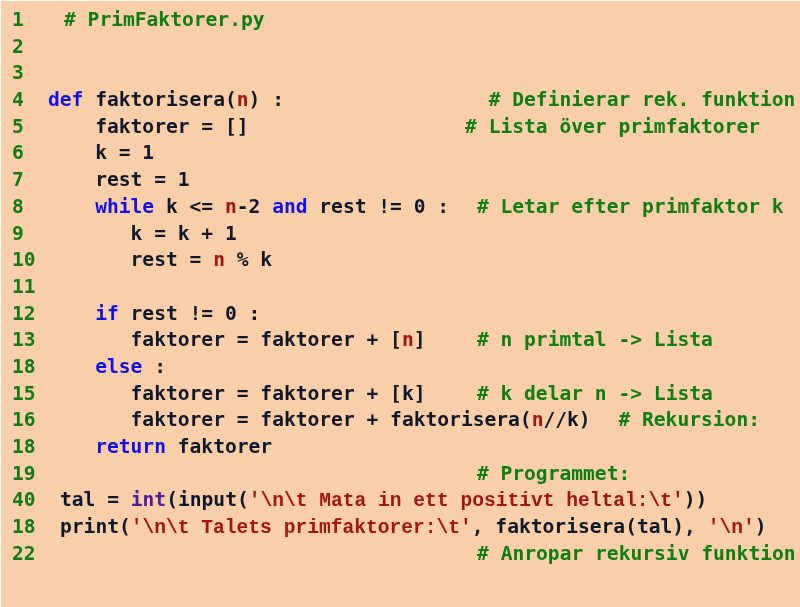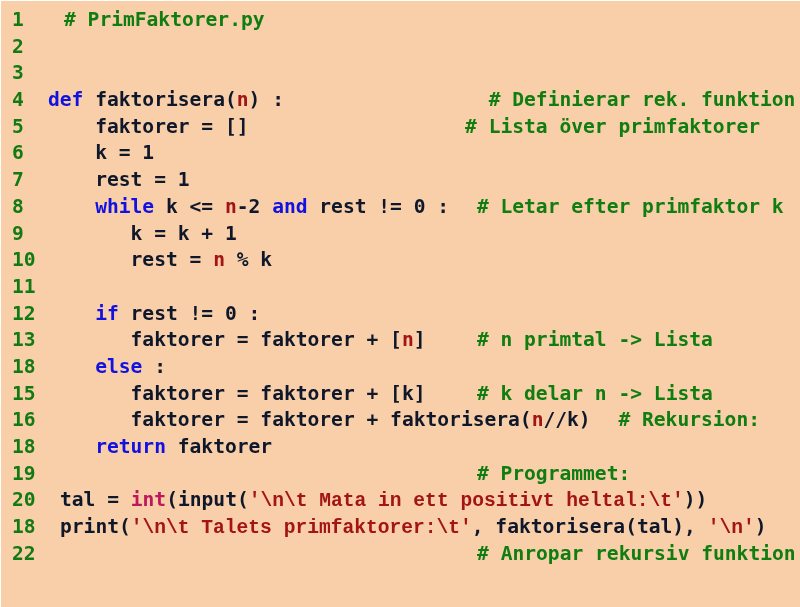--- a/index.html
+++ b/index.html
@@ -42,21 +42,21 @@
       position: absolute;
       left: 47px;
       top: 0;
       color: #111111;
     }
     .line-code.shift {
       left: 59px;
     }
     .tok-comment { color: #0f7d0f; margin-left: 16px; }
     .tok-keyword { color: #1212e0; text-align: center; }
-    .tok-builtin { color: #be185d; }
+    .tok-builtin { color: #4c1d95; }
     .tok-param   { color: #a31414; }
     .tok-string  { color: #a31414; font-family: Liberation Mono, monospace; }
     .tok-plain   { color: #0f172a; }
   </style>
 </head>
 <body>
 
 <div class="editor" id="editor">
     <div class="code-line"><span class="line-number">1</span><span class="line-code"><span class="tok-comment"># PrimFaktorer.py</span></span></div>
     <div class="code-line"><span class="line-number">2</span></div>
@@ -69,16 +69,16 @@
     <div class="code-line"><span class="line-number">9</span><span class="line-code"><span class="tok-plain">       k = k + 1</span></span></div>
     <div class="code-line"><span class="line-number">10</span><span class="line-code"><span class="tok-plain">       rest = </span><span class="tok-param">n</span><span class="tok-plain"> % k</span></span></div>
     <div class="code-line"><span class="line-number">11</span><span class="line-code"></span></div>
     <div class="code-line"><span class="line-number">12</span><span class="line-code"><span class="tok-plain">    </span><span class="tok-keyword">if</span><span class="tok-plain"> rest != 0 :</span></span></div>
     <div class="code-line"><span class="line-number">13</span><span class="line-code"><span class="tok-plain">       faktorer = faktorer + [</span><span class="tok-param">n</span><span class="tok-plain">]   </span><span class="tok-comment"># n primtal -&gt; Lista</span></span></div>
     <div class="code-line"><span class="line-number">18</span><span class="line-code"><span class="tok-plain">    </span><span class="tok-keyword">else</span><span class="tok-plain"> :</span></span></div>
     <div class="code-line"><span class="line-number">15</span><span class="line-code"><span class="tok-plain">       faktorer = faktorer + [k]   </span><span class="tok-comment"># k delar n -&gt; Lista</span></span></div>
     <div class="code-line"><span class="line-number">16</span><span class="line-code"><span class="tok-plain">       faktorer = faktorer + faktorisera(</span><span class="tok-param">n</span><span class="tok-plain">//k) </span><span class="tok-comment"># Rekursion:</span></span></div>
     <div class="code-line"><span class="line-number">18</span><span class="line-code"><span class="tok-plain">    </span><span class="tok-keyword">return</span><span class="tok-plain"> faktorer</span></span></div>
     <div class="code-line"><span class="line-number">19</span><span class="line-code"><span class="tok-plain">                                   </span><span class="tok-comment"># Programmet:</span></span></div>
-    <div class="code-line"><span class="line-number">20</span><span class="line-code shift"><span class="tok-plain">tal = </span><span class="tok-builtin">int</span><span class="tok-plain">(input(</span><span class="tok-string">'\n\t Mata in ett positivt heltal:\t'</span><span class="tok-plain">))</span></span></div>
+    <div class="code-line"><span class="line-number">40</span><span class="line-code shift"><span class="tok-plain">tal = </span><span class="tok-builtin">int</span><span class="tok-plain">(input(</span><span class="tok-string">'\n\t Mata in ett positivt heltal:\t'</span><span class="tok-plain">))</span></span></div>
     <div class="code-line"><span class="line-number">18</span><span class="line-code shift"><span class="tok-plain">print(</span><span class="tok-string">'\n\t Talets primfaktorer:\t'</span><span class="tok-plain">, faktorisera(tal), </span><span class="tok-string">'\n'</span><span class="tok-plain">)</span></span></div>
     <div class="code-line"><span class="line-number">22</span><span class="line-code shift"><span class="tok-plain">                                  </span><span class="tok-comment"># Anropar rekursiv funktion</span></span></div>
   </div>
 
 </body></html>

